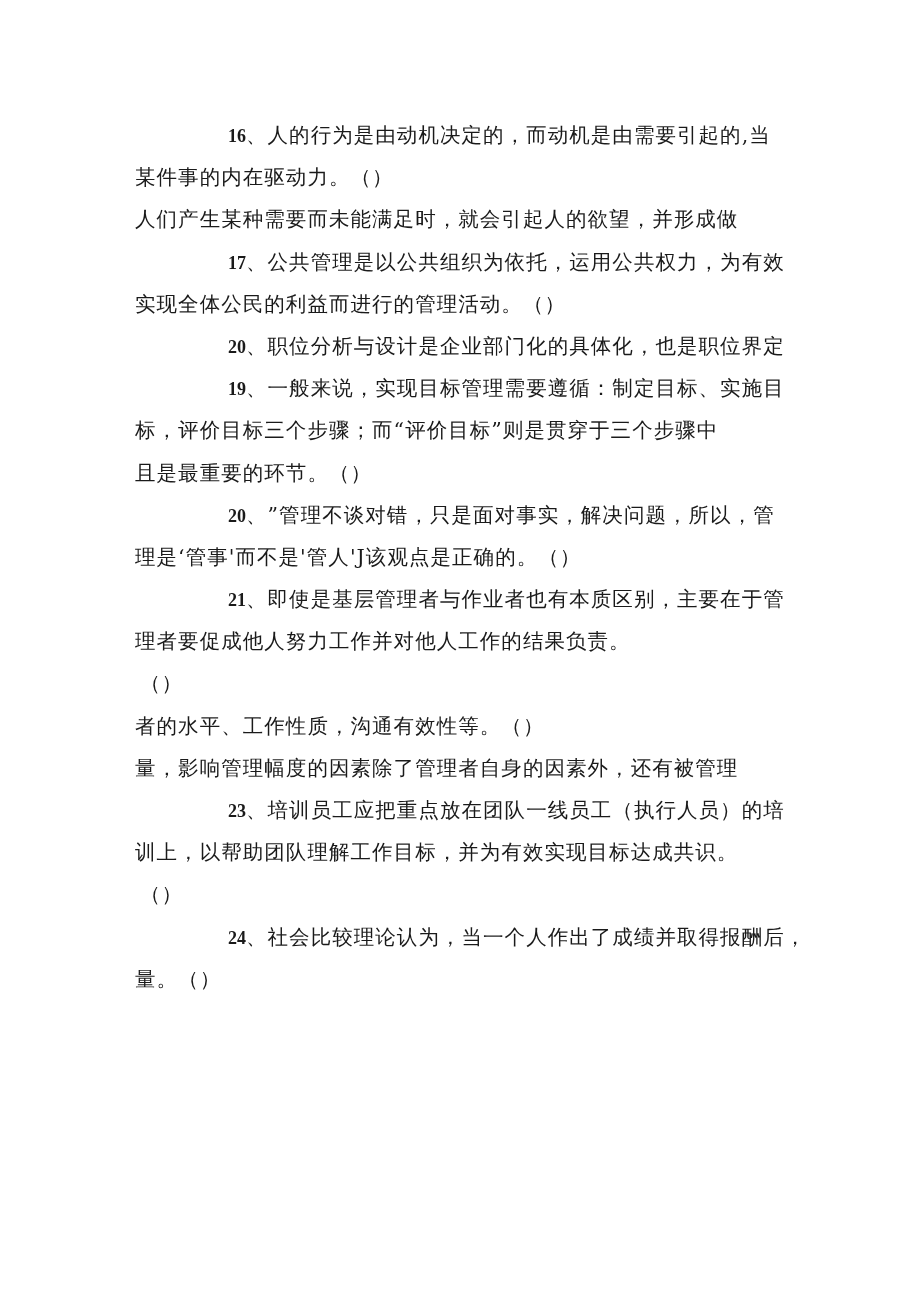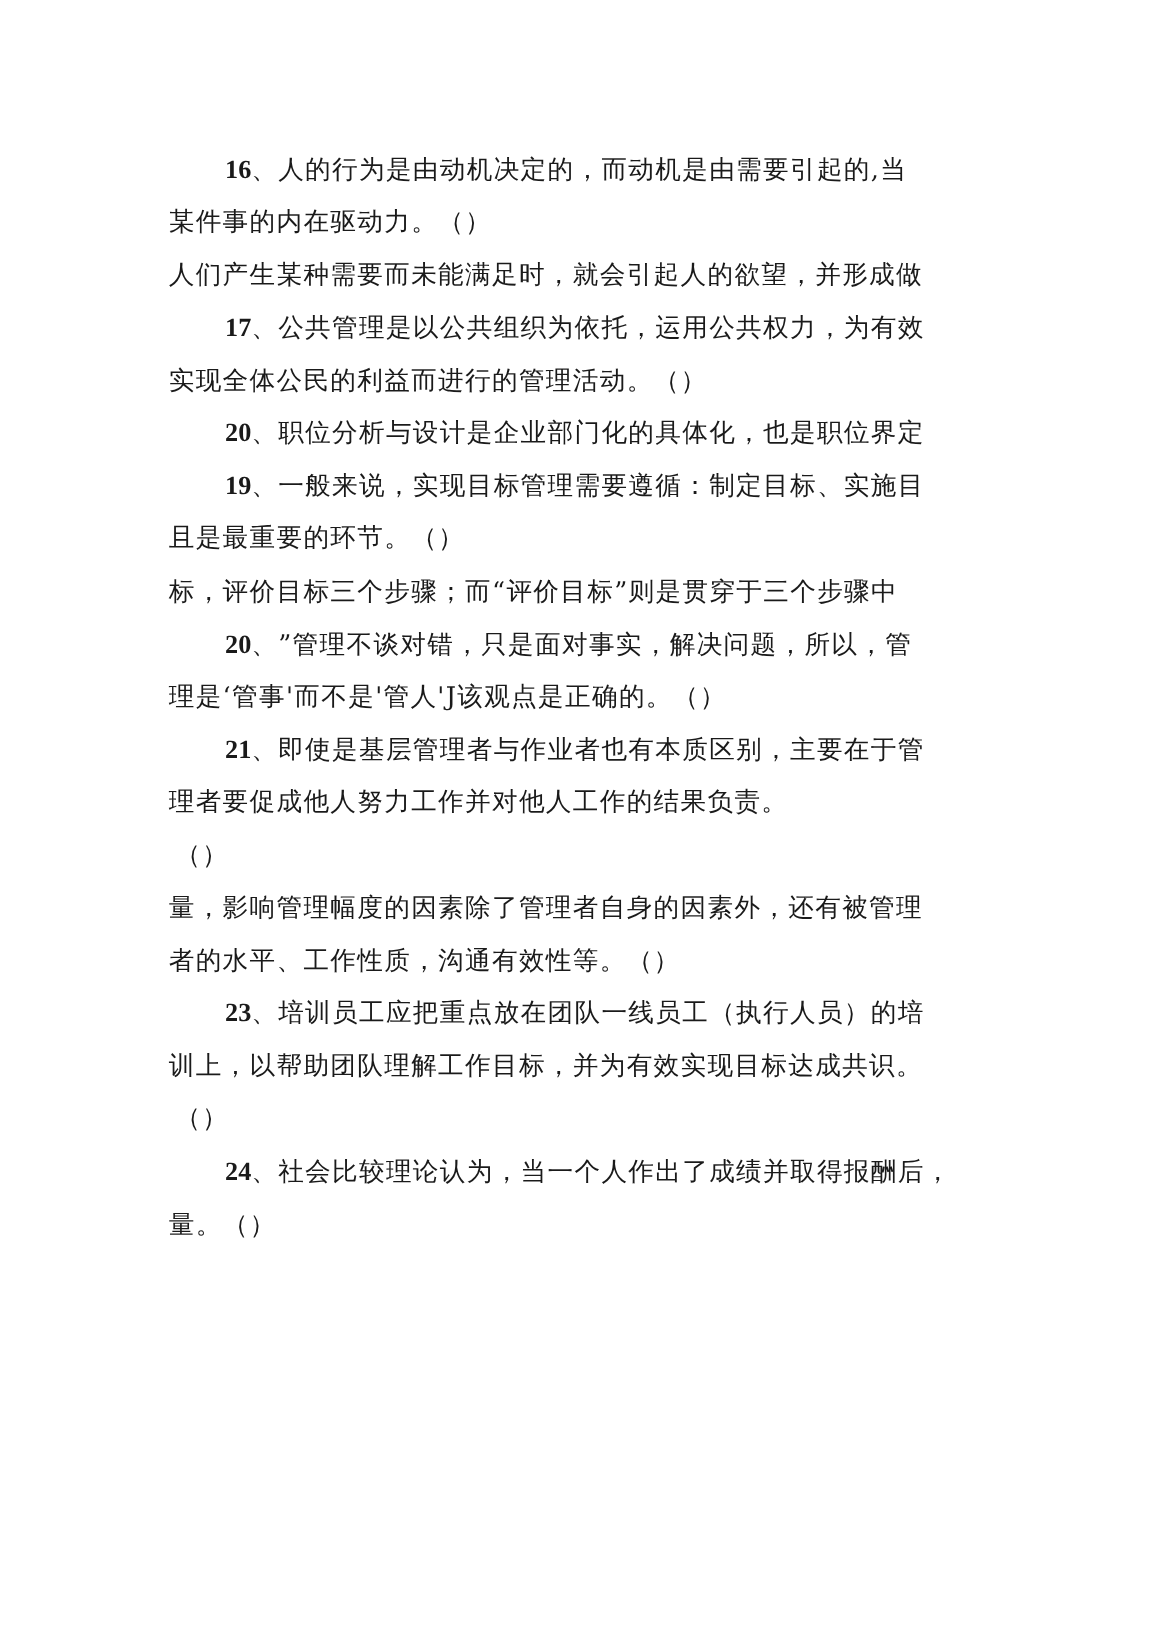--- a/index.html
+++ b/index.html
@@ -31,51 +31,52 @@
     }
     .line.indent {
       padding-left: 45px;
     }
     .line.paren-only {
       padding-left: 5px;
     }
     .qnum {
       font-weight: bold;
       font-family: "Liberation Serif", "DejaVu Serif", serif;
-      font-size: 21px;
+      font-size: 18px;
       letter-spacing: 0;
+      margin-left: 48px;
     }
   </style>
 </head>
 <body>
 
 <div class="page">
 
   <div class="line indent"><span class="qnum">16</span><span>、人的行为是由动机决定的，而动机是由需要引起的,当</span></div>
   <div class="line">某件事的内在驱动力。（）</div>
   <div class="line">人们产生某种需要而未能满足时，就会引起人的欲望，并形成做</div>
 
   <div class="line indent"><span class="qnum">17</span><span>、公共管理是以公共组织为依托，运用公共权力，为有效</span></div>
   <div class="line">实现全体公民的利益而进行的管理活动。（）</div>
 
   <div class="line indent"><span class="qnum">20</span><span>、职位分析与设计是企业部门化的具体化，也是职位界定</span></div>
 
   <div class="line indent"><span class="qnum">19</span><span>、一般来说，实现目标管理需要遵循：制定目标、实施目</span></div>
+  <div class="line">标，评价目标三个步骤；而“评价目标”则是贯穿于三个步骤中</div>
   <div class="line">且是最重要的环节。（）</div>
-  <div class="line">标，评价目标三个步骤；而“评价目标”则是贯穿于三个步骤中</div>
 
   <div class="line indent"><span class="qnum">20</span><span>、”管理不谈对错，只是面对事实，解决问题，所以，管</span></div>
   <div class="line">理是‘管事'而不是'管人'J该观点是正确的。（）</div>
 
   <div class="line indent"><span class="qnum">21</span><span>、即使是基层管理者与作业者也有本质区别，主要在于管</span></div>
   <div class="line">理者要促成他人努力工作并对他人工作的结果负责。</div>
   <div class="line paren-only">（）</div>
 
+  <div class="line">者的水平、工作性质，沟通有效性等。（）</div>
   <div class="line">量，影响管理幅度的因素除了管理者自身的因素外，还有被管理</div>
-  <div class="line">者的水平、工作性质，沟通有效性等。（）</div>
 
   <div class="line indent"><span class="qnum">23</span><span>、培训员工应把重点放在团队一线员工（执行人员）的培</span></div>
   <div class="line">训上，以帮助团队理解工作目标，并为有效实现目标达成共识。</div>
   <div class="line paren-only">（）</div>
 
   <div class="line indent"><span class="qnum">24</span><span>、社会比较理论认为，当一个人作出了成绩并取得报酬后，</span></div>
   <div class="line">量。（）</div>
 
 </div>
 

